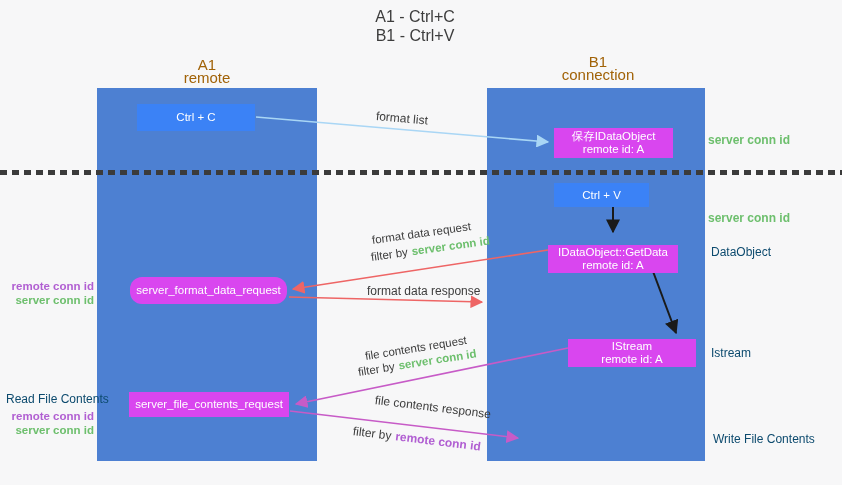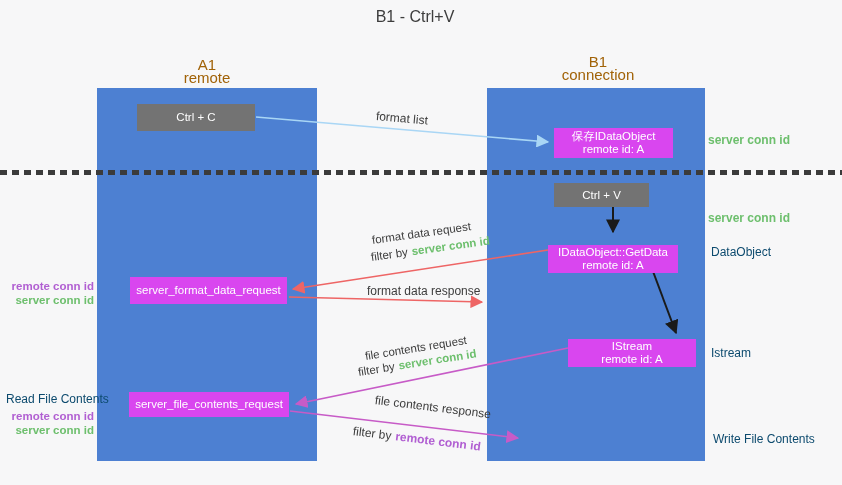--- a/index.html
+++ b/index.html
@@ -17,21 +17,21 @@
   .column.left{left:97px;top:88px;width:220px;height:373px;}
   .column.right{left:487px;top:88px;width:218px;height:373px;}
 
   .divider{position:absolute;left:0;top:170px;width:842px;height:5px;z-index:2;
     background:repeating-linear-gradient(to right,#3b3b3b 0 7px,transparent 7px 12px);}
 
   svg.arrows{position:absolute;left:0;top:0;z-index:3;}
 
   .node{position:absolute;z-index:4;display:flex;flex-direction:column;align-items:center;
         justify-content:center;color:#fff;font-size:11.5px;line-height:13px;text-align:center;}
-  .node.green{background:#737373;}
+  .node.green{background:#3b82f6;}
   .node.orange{background:#d946ef;text-align:right;}
 
   .lbl{position:absolute;z-index:5;color:#3d3d3d;font-size:12px;white-space:nowrap;}
   .lbl .pre{margin-right:4px;}
   .lbl .key-green{color:#6dbf6d;font-weight:bold;}
   .lbl .key-purple{color:#b15fd2;font-weight:bold;}
   .rot-neg{transform:rotate(-8deg);transform-origin:left center;}
   .rot-neg9{transform:rotate(-9deg);transform-origin:left center;}
   .rot-pos5{transform:rotate(5deg);transform-origin:left center;}
   .rot-pos7{transform:rotate(7deg);transform-origin:left center;}
@@ -42,20 +42,21 @@
              line-height:14px;white-space:nowrap;}
   .ann-stack .purple{color:#b15fd2;font-weight:bold;}
   .ann-stack .green{color:#6dbf6d;font-weight:bold;}
 </style>
 </head>
 <body>
 
 <div class="canvas">
 
   <div class="title">
+    <div>A1 - Ctrl+C</div>
     <div>B1 - Ctrl+V</div>
   </div>
 
   <div class="lifeline-header a1">
     <div>A1</div>
     <div>remote</div>
   </div>
   <div class="lifeline-header b1">
     <div>B1</div>
     <div>connection</div>
@@ -101,21 +102,21 @@
 
   <div class="node green" style="left:554px;top:183px;width:95px;height:24px;">
     <div>Ctrl + V</div>
   </div>
 
   <div class="node orange" style="left:548px;top:237px;width:130px;height:28px;margin-top:8px;">
     <div>IDataObject::GetData</div>
     <div>remote id: A</div>
   </div>
 
-  <div class="node orange" style="left:130px;top:277px;width:157px;height:27px;">
+  <div class="node orange" style="left:130px;top:277px;width:157px;height:27px;border-radius:12px;">
     <div>server_format_data_request</div>
   </div>
 
 
   <div class="node orange" style="left:568px;top:339px;width:128px;height:28px;">
     <div>IStream</div>
     <div>remote id: A</div>
   </div>
 
   <div class="node orange" style="left:129px;top:392px;width:160px;height:25px;">

